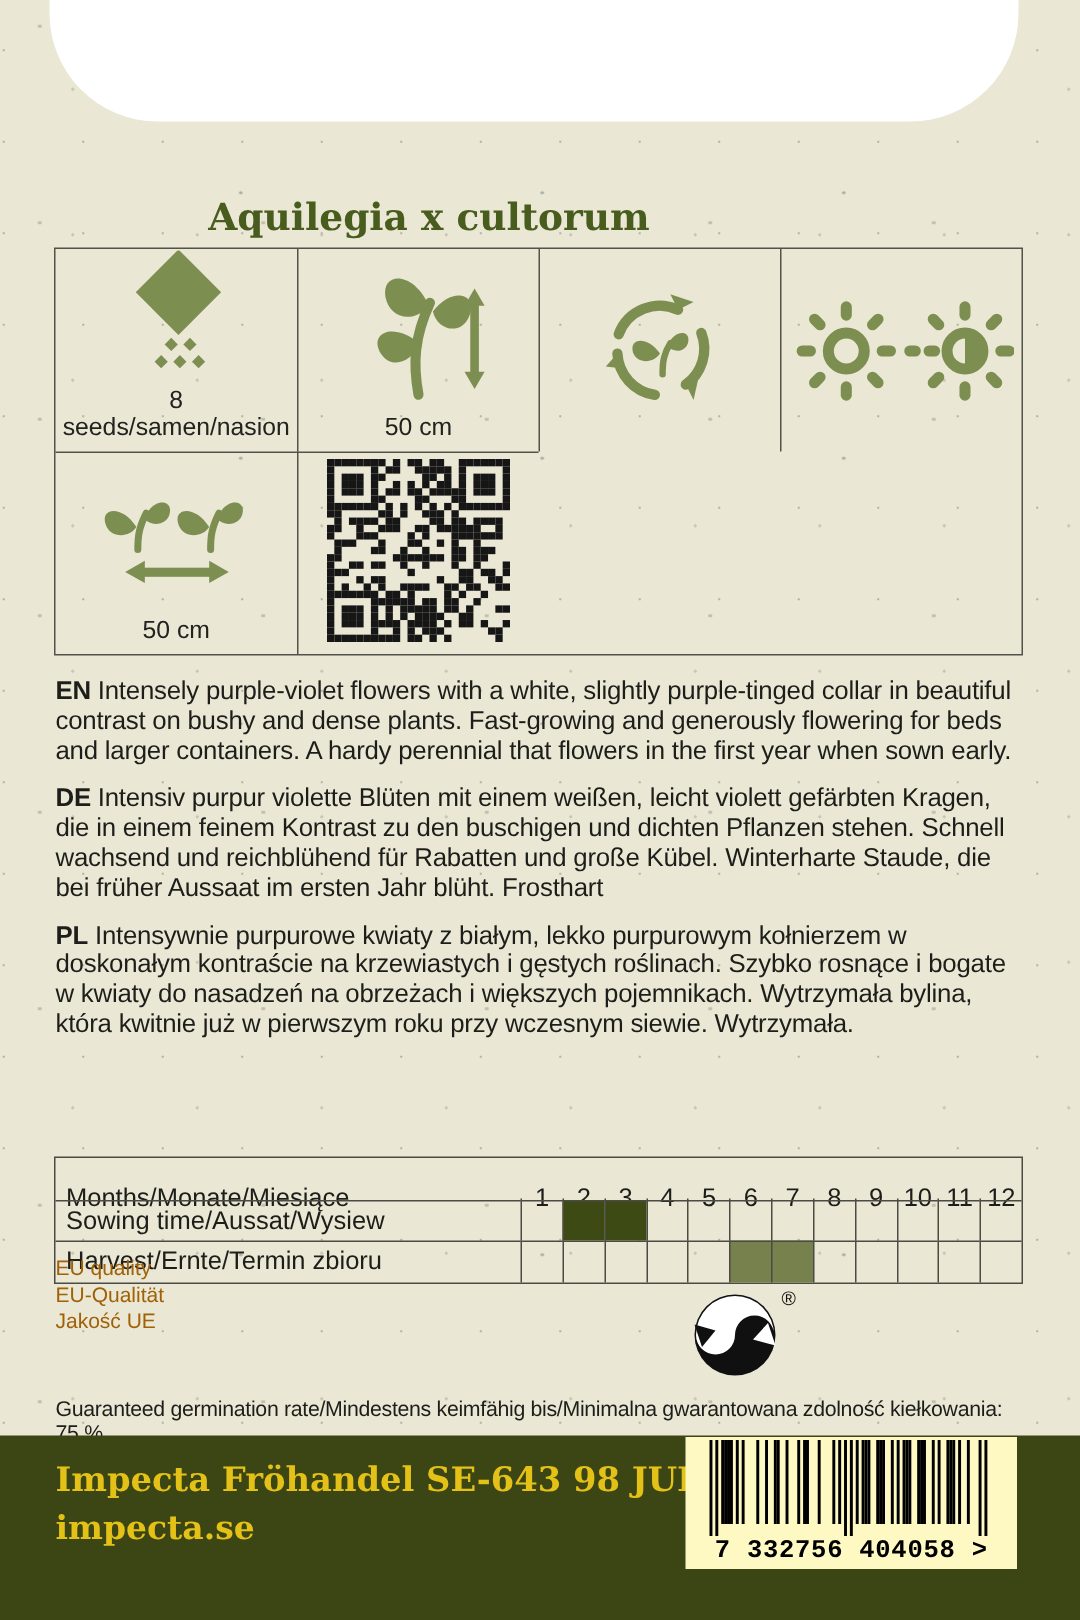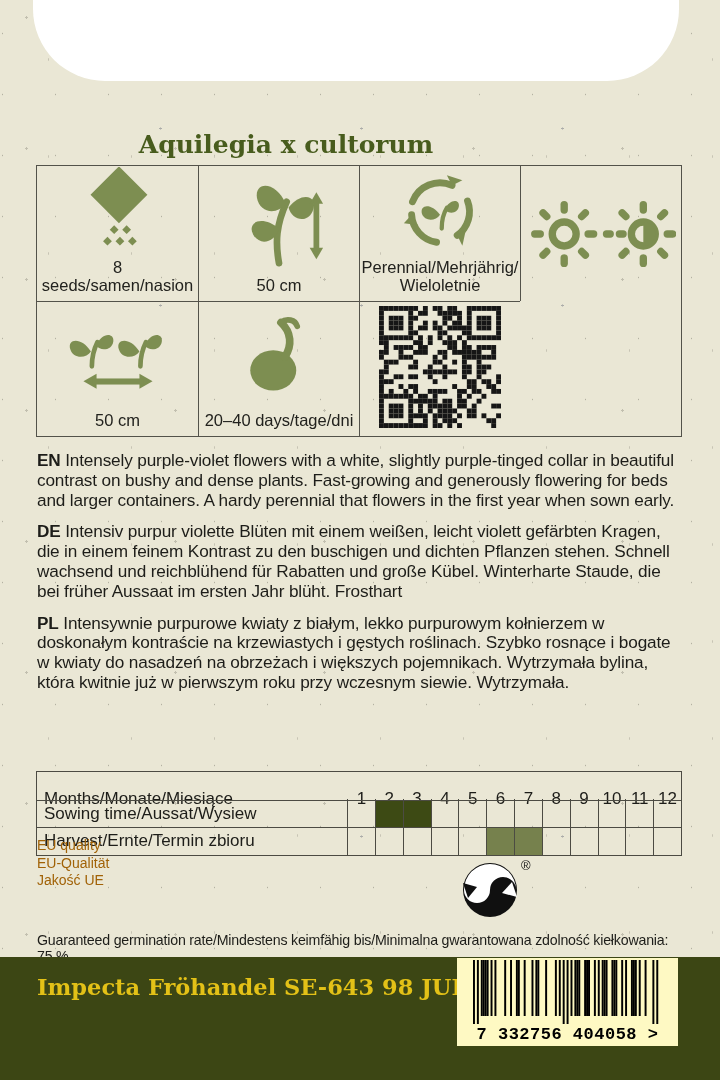--- a/index.html
+++ b/index.html
@@ -139,22 +139,20 @@
           <path d="M46,84 A34,34 0 0 1 17,52"></path>
         </g>
         <polygon points="64,18 58,6 76,12"></polygon>
         <polygon points="70,76 80,70 76,88"></polygon>
         <polygon points="17,52 8,62 24,64"></polygon>
         <path d="M52,68 C52,58 53,52 58,44" fill="none" stroke="#7d8e51" stroke-width="5" stroke-linecap="round"></path>
         <path d="M50,52 C40,38 26,40 29,51 C32,60 45,60 50,52 Z"></path>
         <path d="M56,46 C60,34 73,33 72,42 C71,51 60,52 56,46 Z"></path>
       </svg>
     </div>
-    <div class="ilabel">Perennial/Mehrjährig/
-Wieloletnie</div>
   </div>
 
   <div class="cell">
     <div class="icwrap">
       <svg class="ico" width="150" height="92" viewBox="0 0 160 100">
         <g stroke="#7d8e51" stroke-width="8" stroke-linecap="round">
           <circle cx="40" cy="50" r="13" fill="none"></circle>
           <line x1="40" y1="24" x2="40" y2="18"></line>
           <line x1="40" y1="76" x2="40" y2="82"></line>
           <line x1="14" y1="50" x2="8" y2="50"></line>
@@ -190,30 +188,20 @@
         </g>
         <use href="#sdl" x="52"></use>
         <polygon points="38,74 52,66 52,82"></polygon>
         <polygon points="112,74 98,66 98,82"></polygon>
         <rect x="48" y="71" width="54" height="6.5"></rect>
       </svg>
     </div>
     <div class="ilabel">50 cm</div>
   </div>
 
-  <div class="cell">
-    <div class="icwrap">
-      <svg class="ico" width="100" height="92" viewBox="0 0 100 96">
-        <ellipse cx="44" cy="62" rx="24" ry="21"></ellipse>
-        <path d="M56,48 C64,36 63,22 52,12" fill="none" stroke="#7d8e51" stroke-width="8" stroke-linecap="round"></path>
-        <path d="M52,12 C58,7 67,9 69,16" fill="none" stroke="#7d8e51" stroke-width="6" stroke-linecap="round"></path>
-      </svg>
-    </div>
-    <div class="ilabel">20–40 days/tage/dni</div>
-  </div>
 
   <div class="cell">
     <div class="icwrap">
       <svg id="qr-svg" class="qrbox" viewBox="0 0 125 125">
           <rect x="0" y="0" width="5" height="5" fill="#161616"></rect>
           <rect x="5" y="0" width="5" height="5" fill="#161616"></rect>
           <rect x="10" y="0" width="5" height="5" fill="#161616"></rect>
           <rect x="15" y="0" width="5" height="5" fill="#161616"></rect>
           <rect x="20" y="0" width="5" height="5" fill="#161616"></rect>
           <rect x="25" y="0" width="5" height="5" fill="#161616"></rect>
@@ -605,20 +593,21 @@
     <polygon points="2,22 16,26 7,37" fill="#101010"></polygon>
     <polygon points="56,36 41,32 51,21" fill="#ffffff"></polygon>
   </svg>
   <span class="r">®</span>
 </div>
 
 <div class="germ">Guaranteed germination rate/Mindestens keimfähig bis/Minimalna gwarantowana zdolność kiełkowania: 75 %</div>
 
 <div class="footer">
   <div class="f-address">Impecta Fröhandel SE-643 98 JULITA</div>
+  <div class="f-site">impecta.se</div>
   <div class="barcode">
     <svg id="bc-svg" width="221" height="66" viewBox="0 0 221 66">
         <rect x="16" y="2" width="1.95" height="64" fill="#000"></rect>
         <rect x="19.9" y="2" width="1.95" height="64" fill="#000"></rect>
         <rect x="23.8" y="2" width="1.95" height="56" fill="#000"></rect>
         <rect x="25.75" y="2" width="1.95" height="56" fill="#000"></rect>
         <rect x="27.7" y="2" width="1.95" height="56" fill="#000"></rect>
         <rect x="29.65" y="2" width="1.95" height="56" fill="#000"></rect>
         <rect x="33.55" y="2" width="1.95" height="56" fill="#000"></rect>
         <rect x="37.45" y="2" width="1.95" height="56" fill="#000"></rect>

